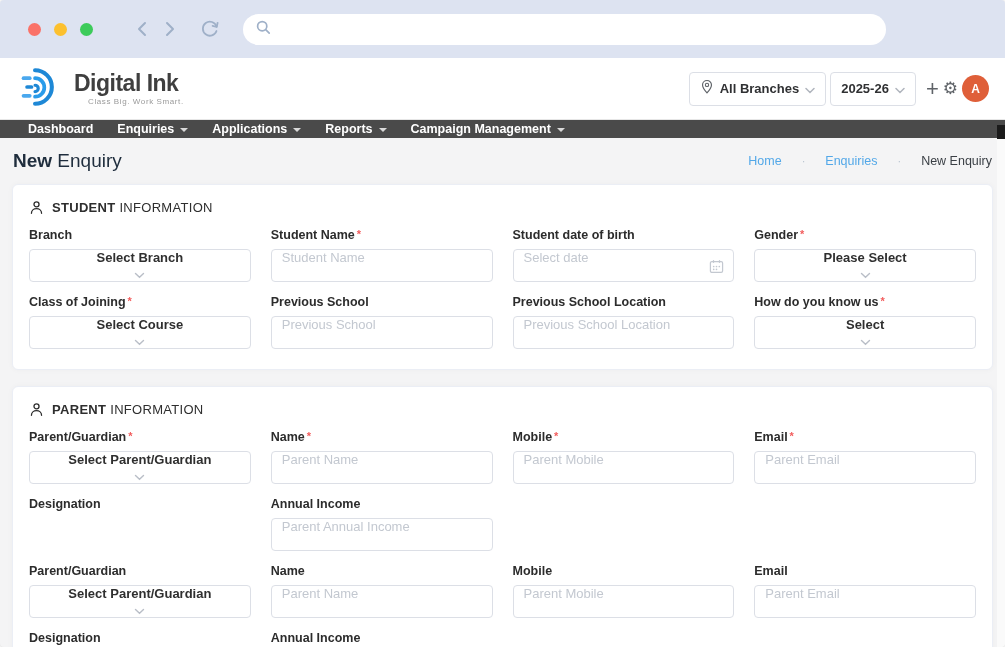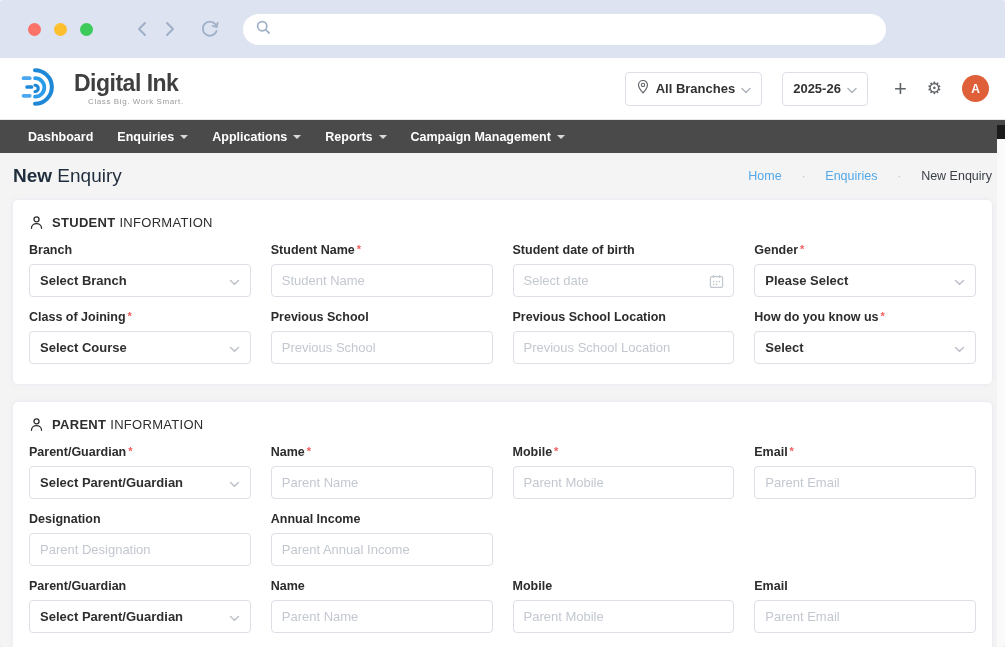--- a/index.html
+++ b/index.html
@@ -21,31 +21,31 @@
     display:flex; align-items:center; padding:0 12px;
   }
   .addr input { border:none; outline:none; flex:1; font-size:13px; margin-left:8px; background:transparent; }
   
   .app-header { height:62px; background:#ffffff; border-bottom:1px solid #e6e6e6;
     display:flex; align-items:center; padding:0 16px 0 20px; }
   .brand { display:flex; align-items:center; }
   .brand-text { margin-left:8px; }
   .brand-name { font-size:23px; font-weight:700; color:#3f3f3f; letter-spacing:-0.5px; line-height:1; }
   .brand-tag { font-size:8px; color:#9a9a9a; letter-spacing:.6px; margin-top:2px; padding-left:14px; }
-  .header-right { margin-left:auto; display:flex; align-items:center; gap:20px; }
+  .header-right { margin-left:auto; display:flex; align-items:center; gap:4px; }
   .hdr-box { height:34px; border:1px solid #dcdfe6; border-radius:4px; background:#fff;
     display:flex; align-items:center; gap:6px; padding:0 10px; cursor:pointer; }
   .hdr-box .val { font-size:13px; font-weight:600; color:#303133; }
   .icon-btn { color:#5f6368; display:flex; align-items:center; justify-content:center; cursor:pointer; }
   .plus { font-size:22px; font-weight:300; color:#5f6368; line-height:1; margin-left:6px; }
   .gear { font-size:17px; }
   .avatar { width:27px; height:27px; border-radius:50%; background:#df5f39; color:#fff;
     font-size:12px; font-weight:700; display:flex; align-items:center; justify-content:center; }
   
-  .nav { height:33px; background:#4a4a4a; display:flex; align-items:center; padding-left:16px; }
+  .nav { height:18px; background:#4a4a4a; display:flex; align-items:center; padding-left:16px; }
   .nav-item { color:#ffffff; font-size:12.5px; font-weight:700; padding:0 12px; height:100%;
     display:flex; align-items:center; gap:6px; cursor:pointer; }
   .nav-caret { width:0; height:0; border-left:4px solid transparent; border-right:4px solid transparent;
     border-top:4px solid #d9d9d9; margin-top:1px; }
   
   .title-row { height:46px; display:flex; align-items:center; justify-content:space-between; padding:0 13px; }
   .page-title { font-size:19px; color:#1f2d3d; }
   .page-title .b { font-weight:700; }
   .crumbs { display:flex; align-items:center; gap:20px; font-size:12.5px; }
   .crumb-link { color:#53a8e8; cursor:pointer; }
@@ -56,21 +56,21 @@
   .card { background:#fff; border:1px solid #ebeef5; border-radius:6px;
     box-shadow:0 0 6px rgba(0,0,0,.03); margin-bottom:16px; }
   .card-head { display:flex; align-items:center; gap:8px; padding:15px 16px 13px; font-size:13px;
     color:#2e2e2e; letter-spacing:.3px; }
   .card-head .bold { font-weight:700; }
   .grid { display:grid; grid-template-columns:repeat(4,1fr); column-gap:20px; row-gap:13px;
     padding:0 16px 20px; }
   .f-label { display:block; font-size:12.5px; font-weight:600; color:#2c2c2c; margin-bottom:7px; }
   .req { color:#f25c5c; font-size:11px; margin-left:2px; vertical-align:top; }
   .ctrl { position:relative; height:33px; border:1px solid #dcdfe6; border-radius:4px; background:#fff;
-    display:flex; align-items:center; padding:12px 10px; }
+    display:flex; align-items:center; padding:0 10px;flex-direction:column; }
   .ctrl.sel { justify-content:space-between; cursor:pointer; }
   .sel-val { font-size:13px; font-weight:600; color:#2f2f2f; }
   .ctrl input { border:none; outline:none; width:100%; font-size:13px; color:#303133; background:transparent; }
   .ctrl input::placeholder { color:#c3c8d0; }
   .ctrl .cal { position:absolute; right:9px; top:9px; }
   
   .sb-track { position:absolute; top:125px; right:0; bottom:0; width:8px; background:#fafafa; }
   .sb-thumb { position:absolute; top:0; left:0; width:8px; height:14px; background:#1b1b1b; }
 </style>
 </head>
@@ -307,23 +307,20 @@
             </div>
           </div>
           <div class="field">
             <label class="f-label">Email<span class="req">*</span></label>
             <div class="ctrl">
               <input placeholder="Parent Email" style="">
             </div>
           </div>
           <div class="field">
             <label class="f-label">Designation</label>
-            <div class="ctrl">
-              <input placeholder="Parent Designation" style="">
-            </div>
           </div>
           <div class="field">
             <label class="f-label">Annual Income</label>
             <div class="ctrl">
               <input placeholder="Parent Annual Income" style="">
             </div>
           </div>
           <div class="field"></div>
           <div class="field"></div>
           <div class="field">

